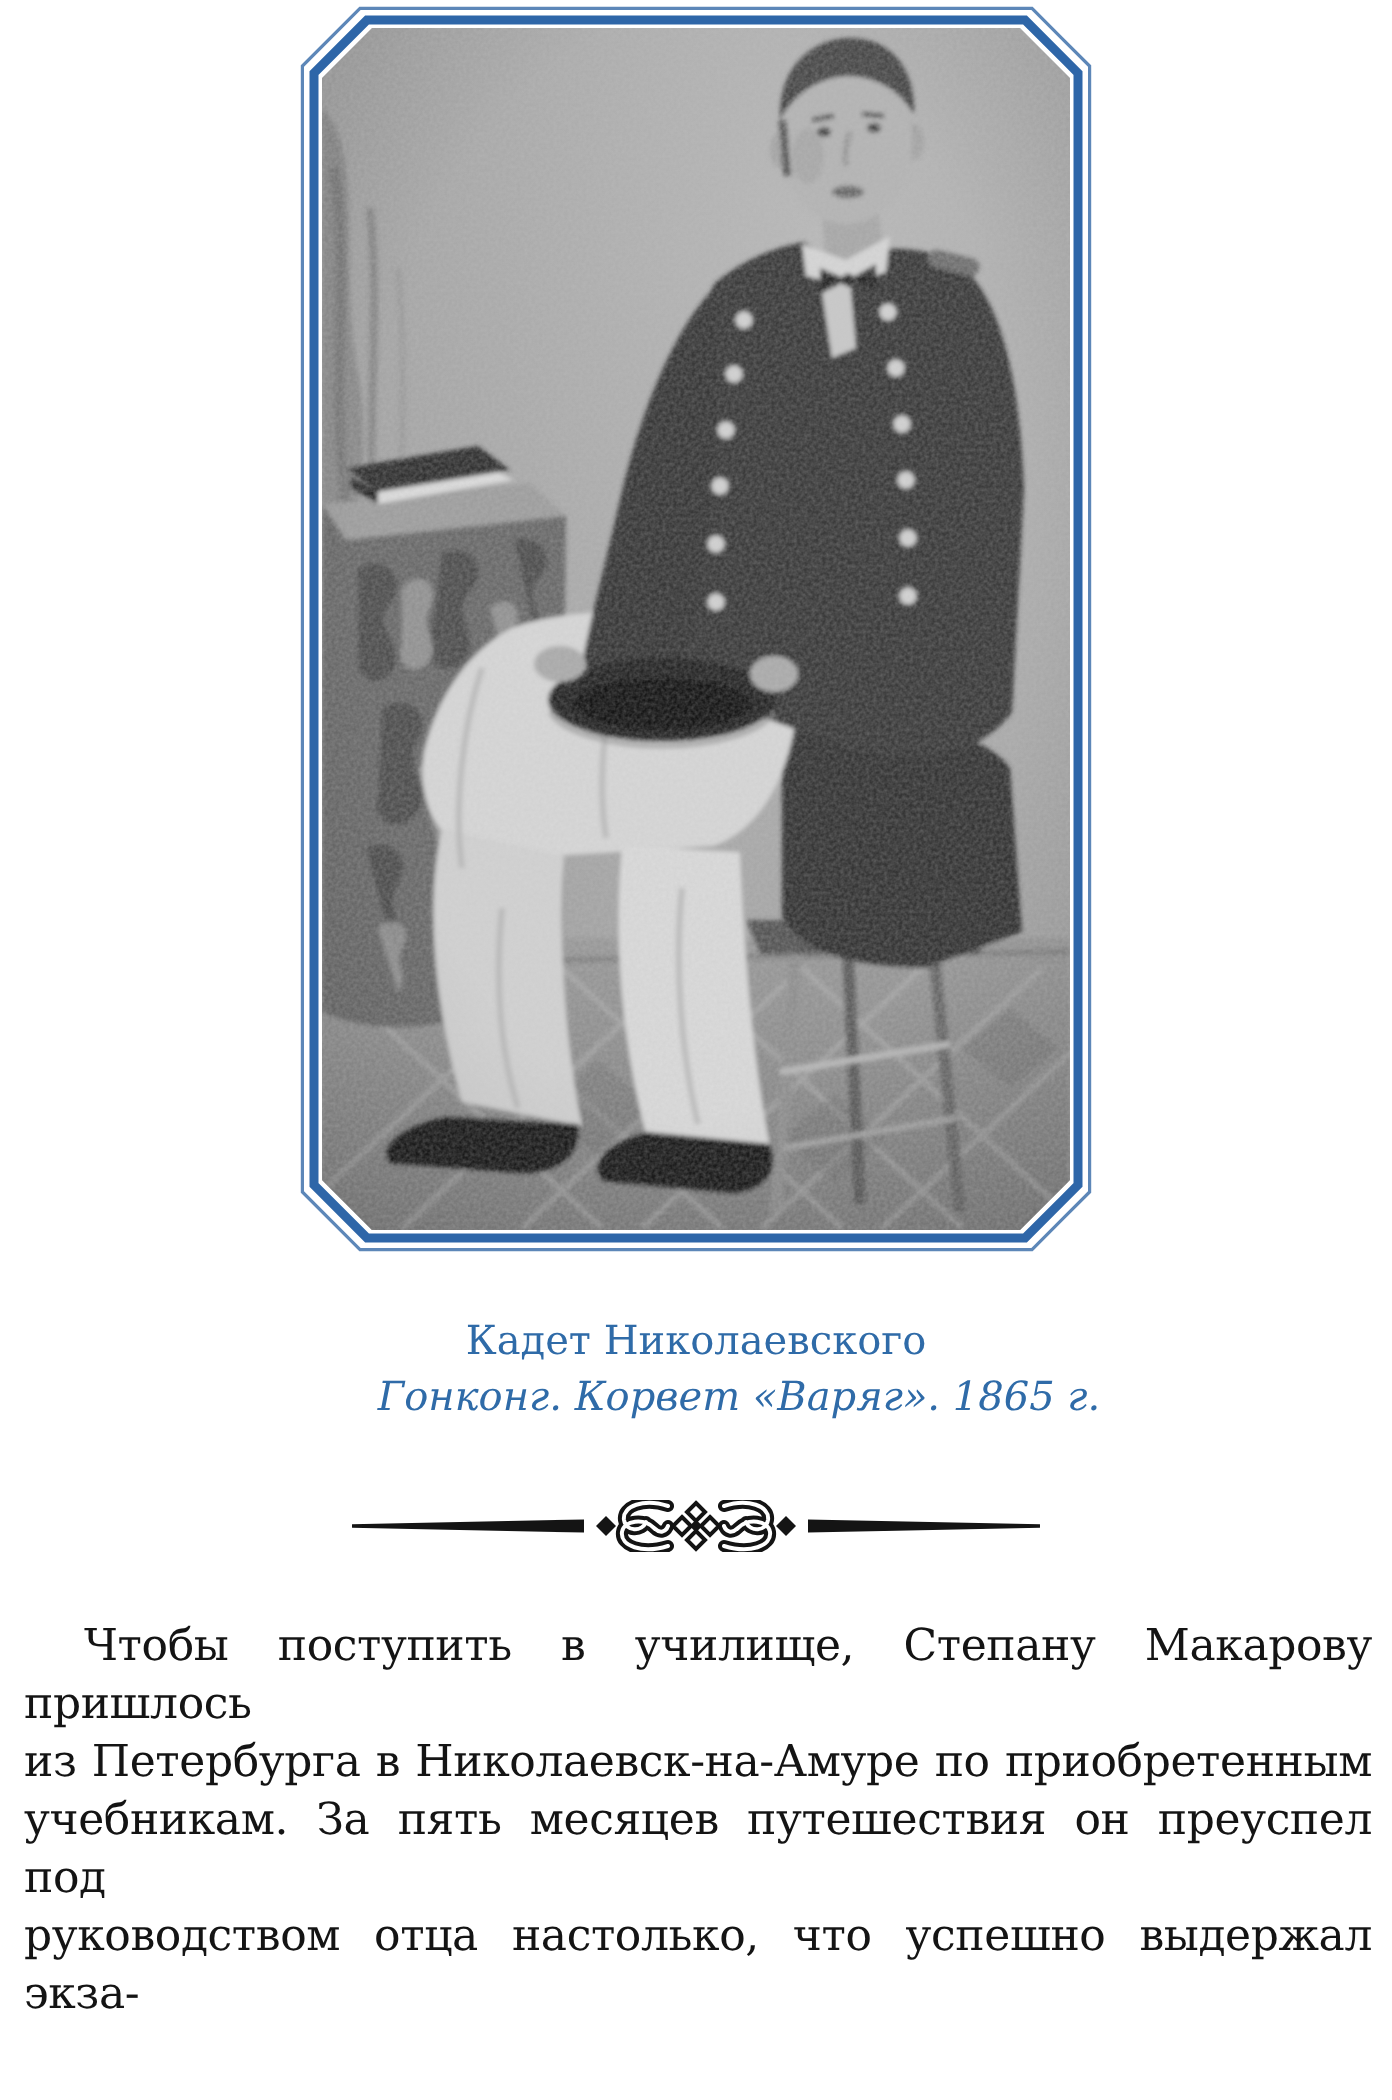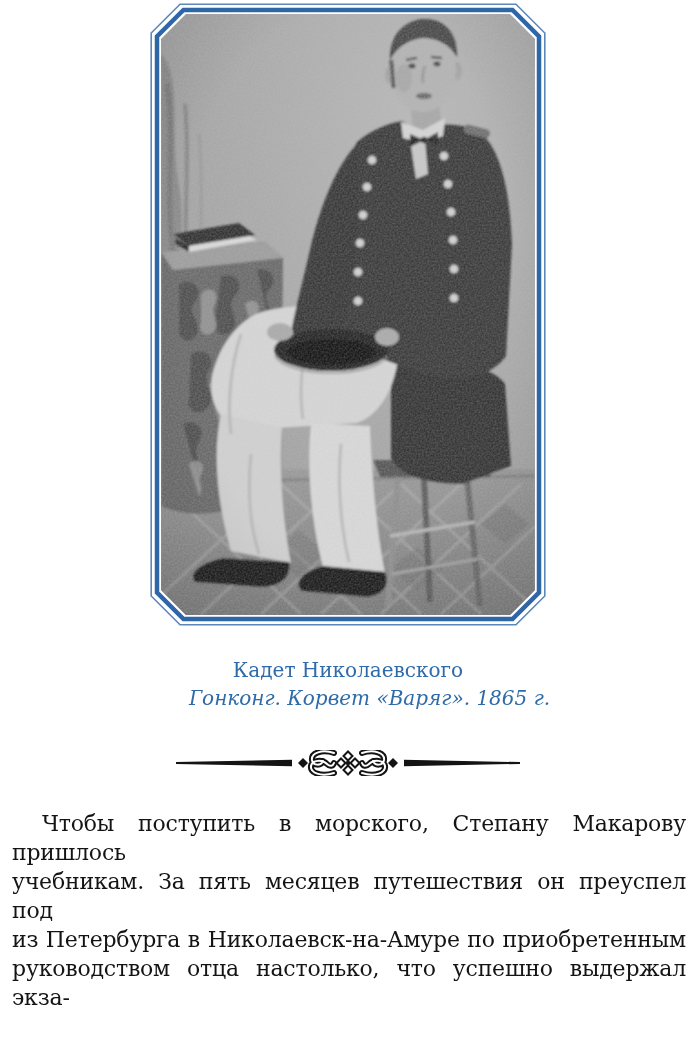--- a/index.html
+++ b/index.html
@@ -254,20 +254,20 @@
         <polygon points="0,-11.5 4.5,-7 0,-2.5 -4.5,-7" stroke-width="2"></polygon>
         <polygon points="7,-4.5 11.5,0 7,4.5 2.5,0" stroke-width="2"></polygon>
         <polygon points="0,2.5 4.5,7 0,11.5 -4.5,7" stroke-width="2"></polygon>
         <polygon points="-7,-4.5 -2.5,0 -7,4.5 -11.5,0" stroke-width="2"></polygon>
         <polygon points="0,-3.2 3.2,0 0,3.2 -3.2,0" fill="currentColor" stroke="none"></polygon>
       </g>
     </svg>
   </div>
 
   <p class="body-text">
-    <span class="body-line first">Чтобы поступить в морского, Степану Макарову пришлось</span>
+    <span class="body-line first">Чтобы поступить в училище, Степану Макарову пришлось</span>
+    <span class="body-line">из Петербурга в Николаевск-на-Амуре по приобретенным</span>
     <span class="body-line">учебникам. За пять месяцев путешествия он преуспел под</span>
-    <span class="body-line">из Петербурга в Николаевск-на-Амуре по приобретенным</span>
     <span class="body-line">руководством отца настолько, что успешно выдержал экза-</span>
 
   </p>
 
 </div>
 
 </body></html>

